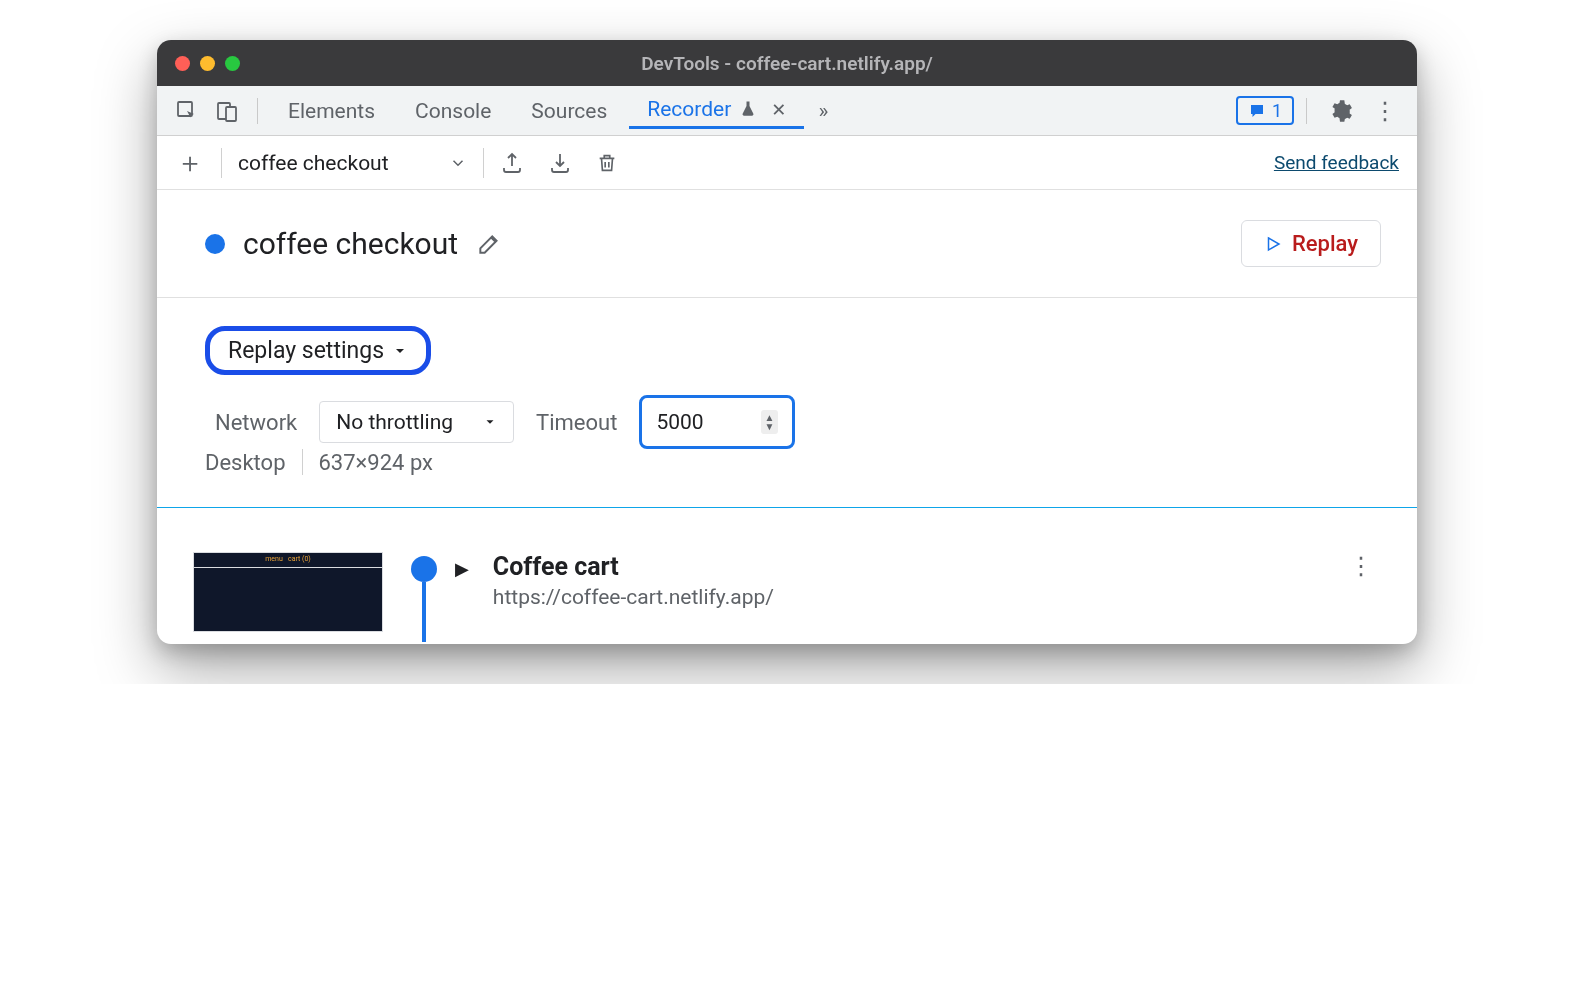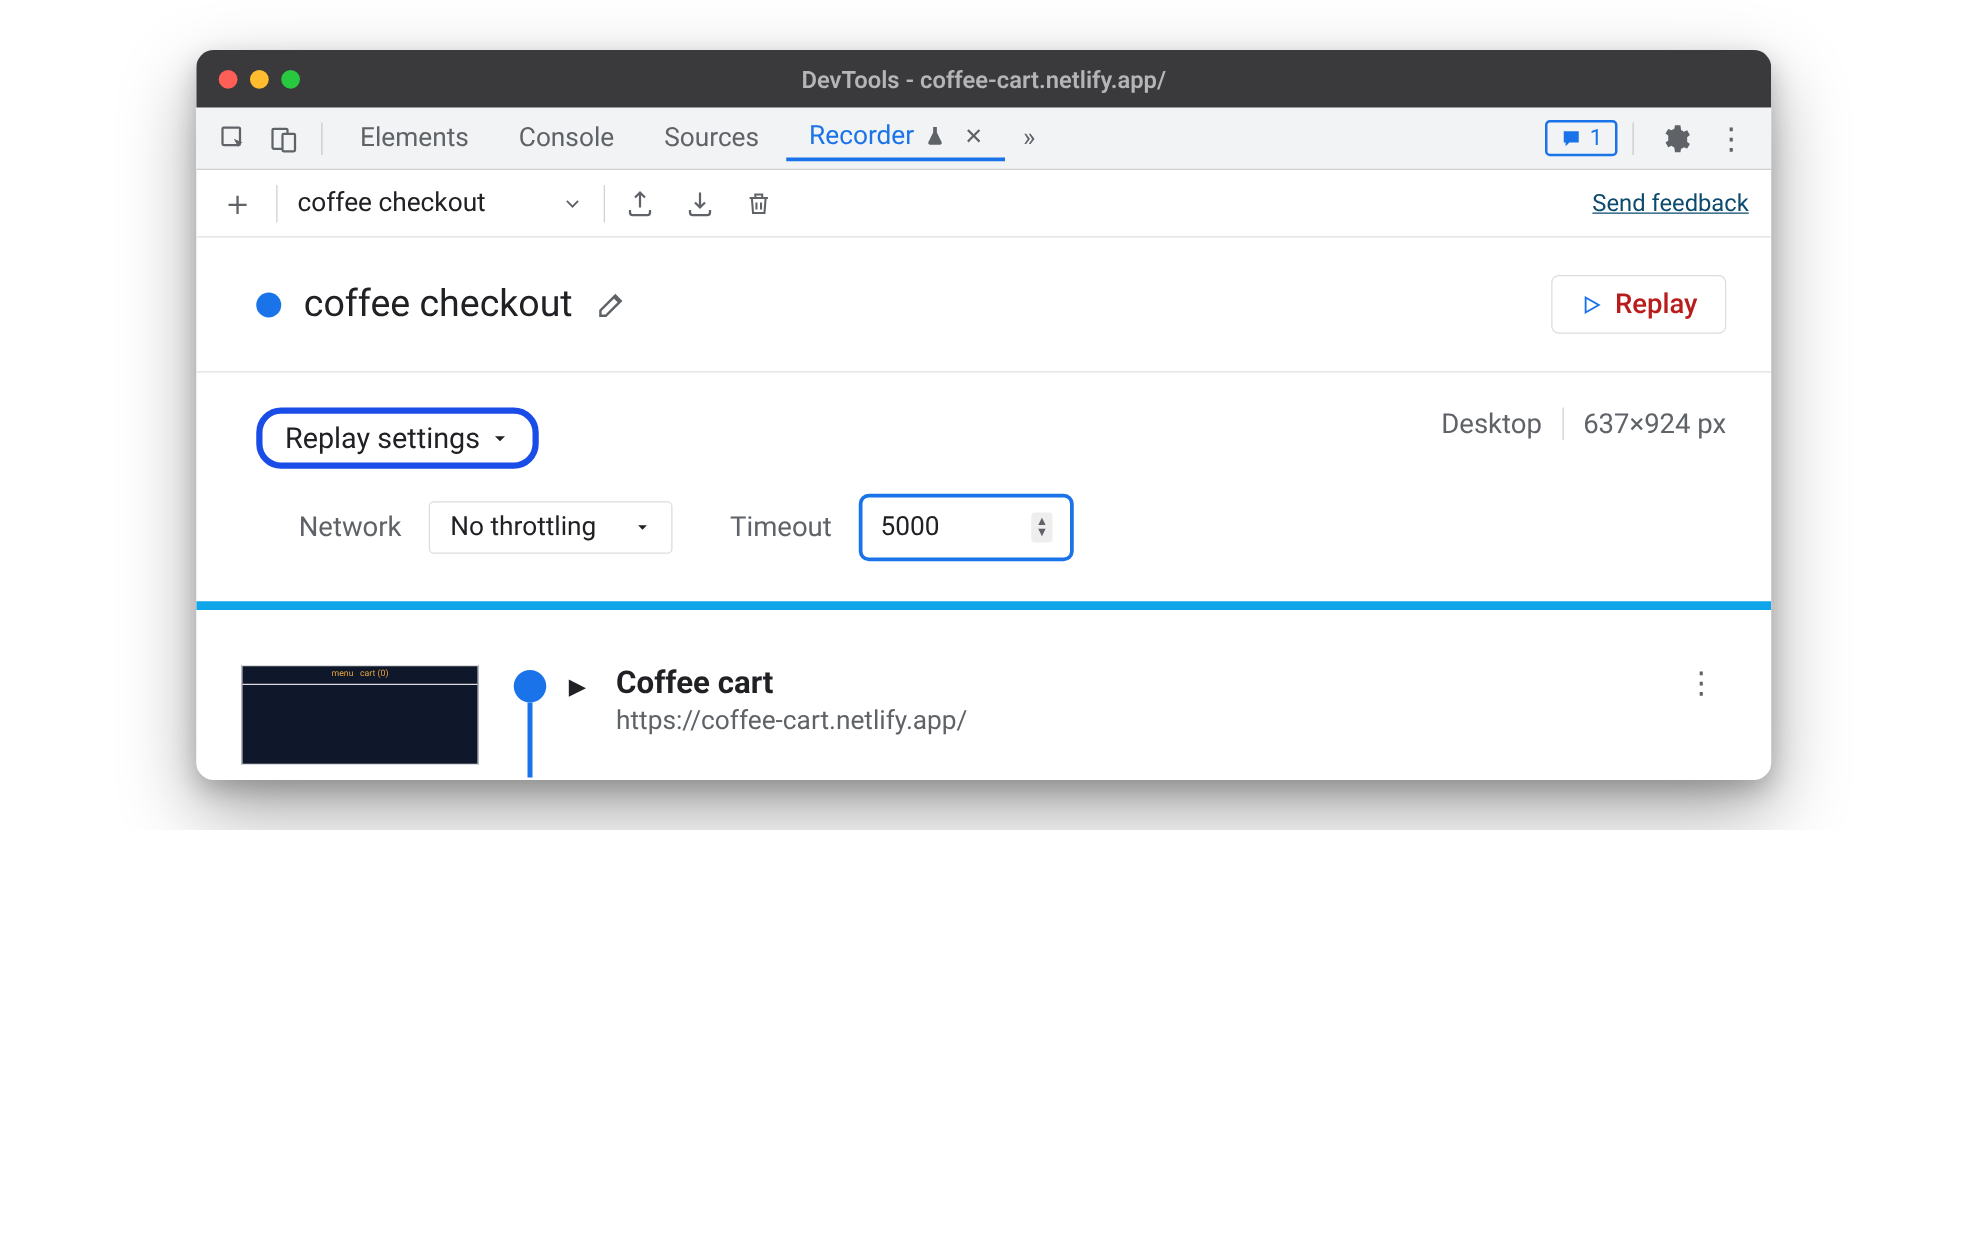--- a/index.html
+++ b/index.html
@@ -129,45 +129,46 @@
 .btn-perf-drop {
   background: #1a73e8; color: #fff;
   border-radius: 0 6px 6px 0;
   padding: 10px 14px; margin-left: 2px;
   display: flex; align-items: center; cursor: pointer;
 }
 
 .settings-row {
   display: flex;
   padding: 28px 36px 32px 48px;
-  border-bottom: 7px solid #0ea5e9;
+  border-bottom: 1px solid #0ea5e9;
+  flex-direction: column;
 }
 .settings-left { flex: 1; }
 .replay-settings-btn {
   display: inline-flex; align-items: center; gap: 8px;
   border: 5px solid #1a4de8; border-radius: 20px;
   padding: 6px 18px;
   font-size: 23px; color: #202124;
   cursor: pointer;
   margin-bottom: 20px;
 }
 .controls-row { display: flex; align-items: center; gap: 22px; padding-left: 10px;}
-.ctrl-label { color: #5f6368; font-size: 22px; margin-left: 24px; }
+.ctrl-label { color: #5f6368; font-size: 22px; }
 .select-box {
   border: 1px solid #dadce0; border-radius: 4px;
   padding: 8px 16px;
   font-size: 21px; color: #202124;
   display: flex; align-items: center; gap: 30px;
   cursor: pointer;
 }
 .timeout-input {
   border: 3px solid #1a73e8; border-radius: 8px;
   padding: 12px 14px;
   font-size: 21px; color: #202124;
-  width: 172px;
+  width: 156px;
   display: flex; align-items: center; justify-content: space-between;
 }
 .spinner-arrows { display: flex; flex-direction: column; font-size: 10px; line-height: 9px; color: #5f6368; background:#eee; padding:3px 4px; border-radius:3px;}
 .env-right { }
 .env-title { font-size: 24px; color: #202124; margin-bottom: 14px; }
 .env-row { display: flex; align-items: center; gap: 16px; color: #5f6368; font-size: 22px;}
 .env-row .vd { width: 1px; height: 26px; background: #d0d0d0; }
 
 .steps-area {
   padding: 44px 36px 12px 36px;

